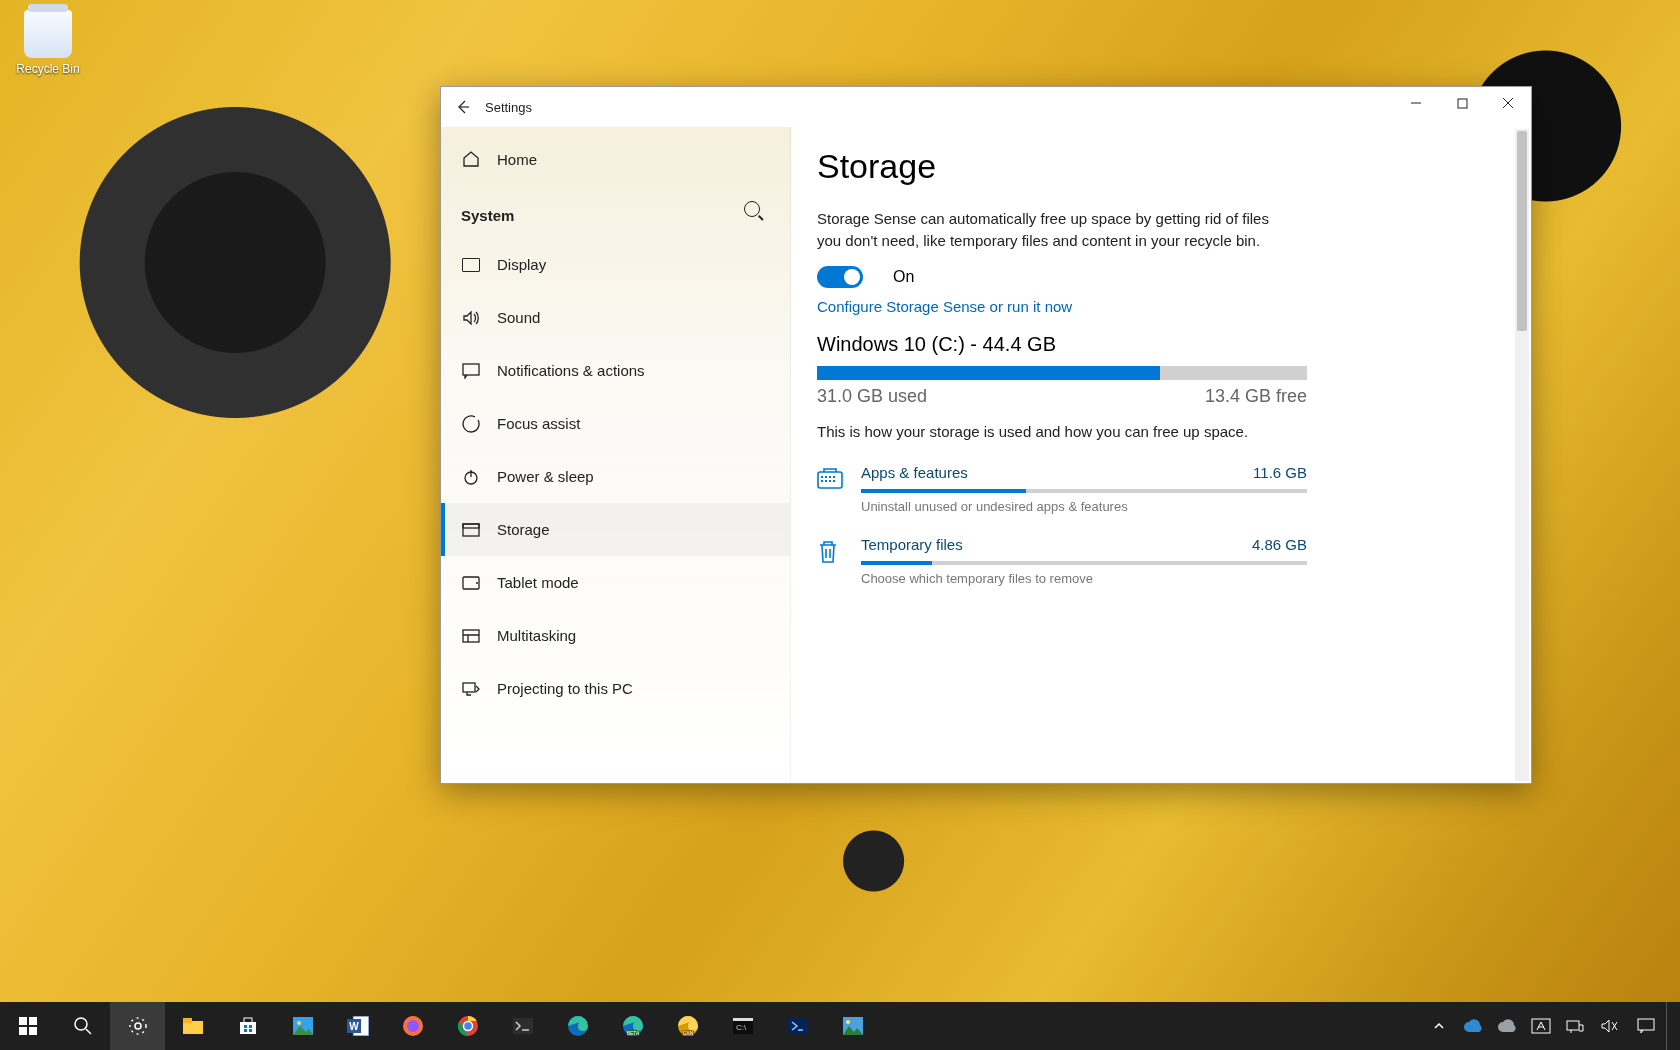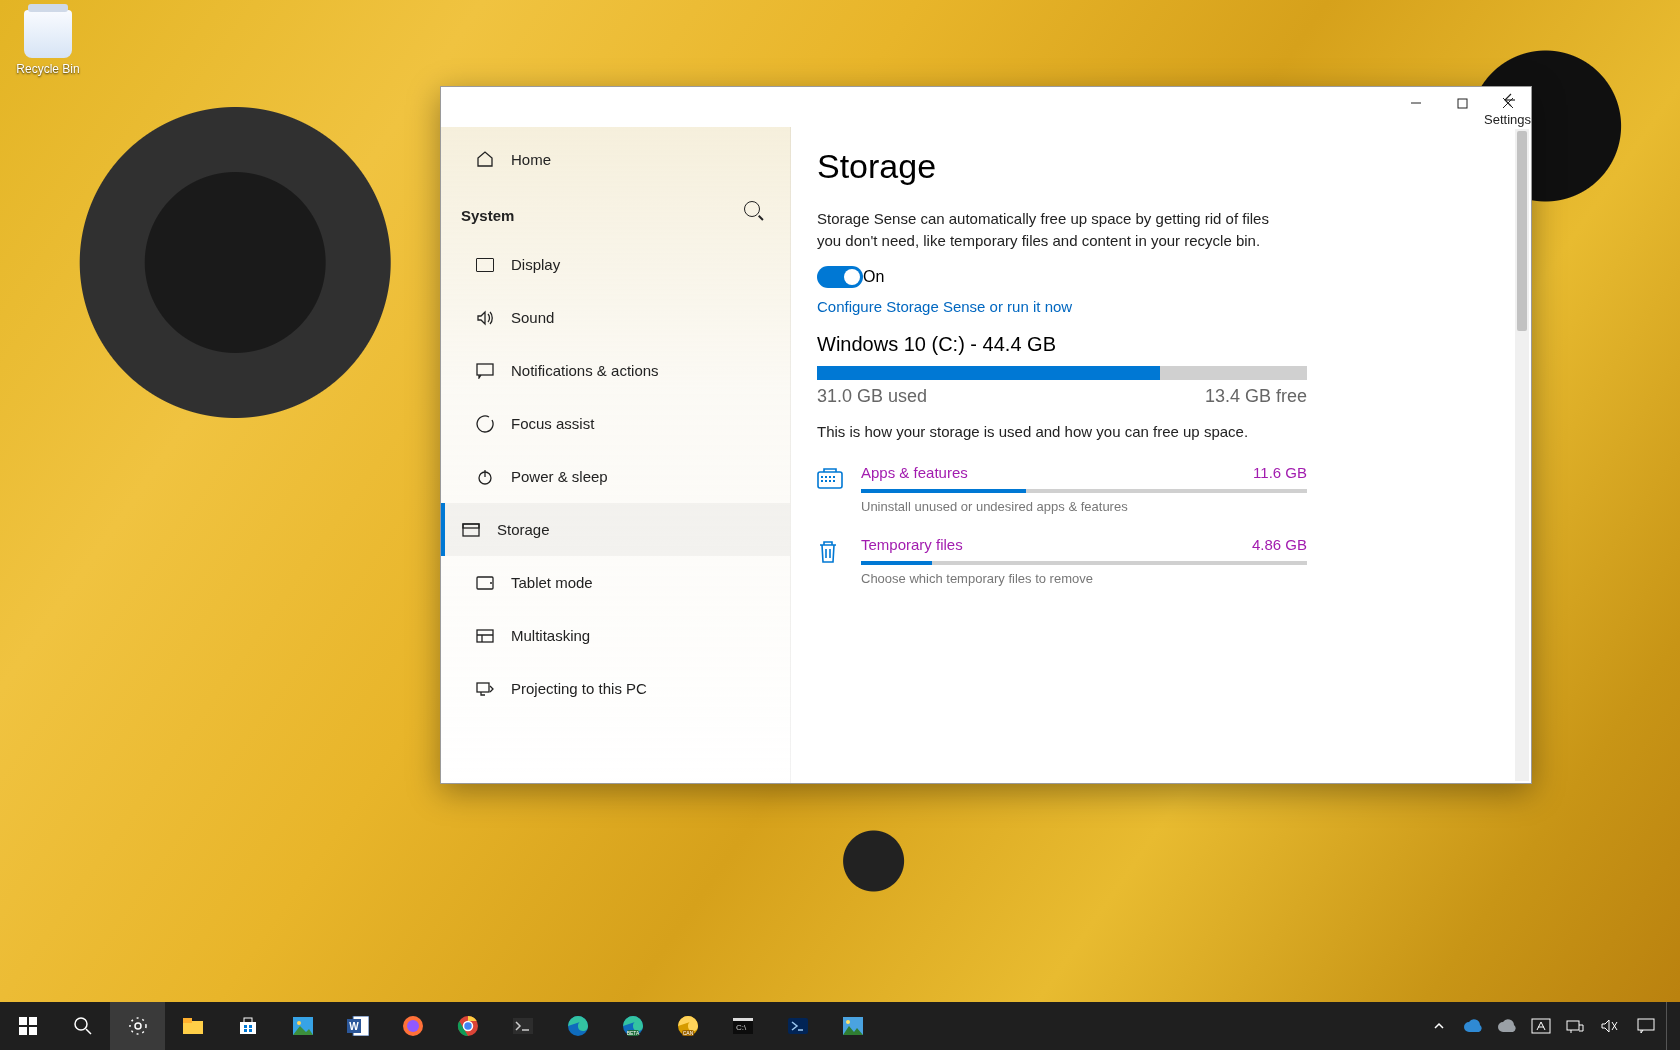--- a/index.html
+++ b/index.html
@@ -30,41 +30,40 @@
   background:#cfd9e8; border-radius:3px;
 }
 
 
 .window {
   position: absolute; left: 440px; top: 86px; width: 1092px; height: 698px;
   background: #fff; box-shadow: 0 8px 30px rgba(0,0,0,.35); border: 1px solid #9a9a9a;
   display: flex; flex-direction: column;
 }
 .titlebar {
-  height: 40px; display: flex; align-items: flex-end; background: rgba(255,255,255,0);
+  height: 40px; display: flex; align-items: center; background: rgba(255,255,255,0);
   position: relative;
-  flex-direction: column;
 }
 .titlebar .back {
   width: 44px; height: 40px; display:flex; align-items:center; justify-content:center;
 }
 .titlebar .title { font-size: 13px; color:#222; }
 .winctrls { position:absolute; right:0; top:0; display:flex; }
 .winctrls div { width:46px; height:32px; display:flex; align-items:center; justify-content:center; }
 .winctrls svg { stroke:#222; }
 
 .body { flex:1; display:flex; overflow:hidden; }
 
 
 .sidebar {
   width: 350px; background: linear-gradient(180deg, rgba(228,210,155,.35), rgba(248,245,236,.55) 40%, rgba(255,255,255,.7));
   padding-top: 8px; overflow-y:auto; border-right:1px solid rgba(0,0,0,.05);
 }
 .nav-item {
-  display:flex; align-items:center; height:53px; padding-left:34px; gap:16px;
+  display:flex; align-items:center; height:53px; padding-left:20px; gap:16px;
   font-size:15px; color:#222;
 }
 .nav-item.active { border-left:4px solid #0078d4; padding-left:16px; background:rgba(0,0,0,.04); }
 .nav-item .ico { width:20px; height:20px; display:flex; align-items:center; justify-content:center; }
 .home-row { height:48px; margin-bottom:4px; }
 
 .search-wrap { padding: 4px 20px 12px; }
 .search {
   width:100%; height:40px; border:1px solid #777; background:rgba(255,255,255,.45);
   padding:0 36px 0 12px; font-size:15px; color:#555;
@@ -72,35 +71,35 @@
 .search-wrap { position:relative; }
 .search-ic { position:absolute; right:30px; top:14px; }
 
 .cat-label { padding:4px 20px 14px; font-weight:600; font-size:15px; color:#222; }
 
 
 .content { flex:1; padding: 20px 40px 0 26px; overflow-y:auto; position:relative; }
 .content h1 { font-size:34px; font-weight:400; margin-bottom:22px; }
 .content h2 { font-size:20px; font-weight:400; margin:18px 0 10px; }
 .desc { font-size:15px; color:#222; line-height:1.45; max-width:480px; }
-.toggle-row { display:flex; align-items:center; gap:0; margin:14px 0 10px; }
+.toggle-row { display:flex; align-items:center; gap:30px; margin:14px 0 10px; }
 .toggle {
   width:46px; height:22px; border-radius:11px; background:#0078d4; position:relative;
 }
 .toggle::after { content:""; position:absolute; right:3px; top:3px; width:16px; height:16px; border-radius:50%; background:#fff; }
 .link { color:#0067c0; font-size:15px; cursor:pointer; }
 
 .drive-bar { height:14px; background:#d0d0d0; margin:6px 0; position:relative; width:490px; }
 .drive-bar .fill { position:absolute; inset:0 auto 0 0; background:#0078d4; }
 .drive-meta { display:flex; justify-content:space-between; width:490px; font-size:18px; color:#666; }
 
 .cat-row { display:flex; gap:18px; margin-top:22px; width:490px; }
 .cat-row .cic { width:26px; height:26px; margin-top:3px; flex-shrink:0; }
 .cat-row .cbody { flex:1; }
-.cat-head { display:flex; justify-content:space-between; font-size:15px; color:#a21caf;gap:27px; }
+.cat-head { display:flex; justify-content:space-between; font-size:15px; color:#0c4a6e;gap:27px; }
 .cat-bar { height:4px; background:#d0d0d0; margin:8px 0 6px; position:relative; }
 .cat-bar .fill { position:absolute; inset:0 auto 0 0; background:#0078d4; }
 .cat-sub { font-size:13px; color:#777; }
 
 .scroll-track { position:absolute; right:2px; top:2px; bottom:2px; width:14px; background:#f0f0f0; }
 .scroll-thumb { position:absolute; left:2px; right:2px; top:2px; height:200px; background:#c2c2c2; border-radius:2px; }
 
 
 .taskbar {
   position:absolute; left:0; right:0; bottom:0; height:48px; background:#1f1f1f;

